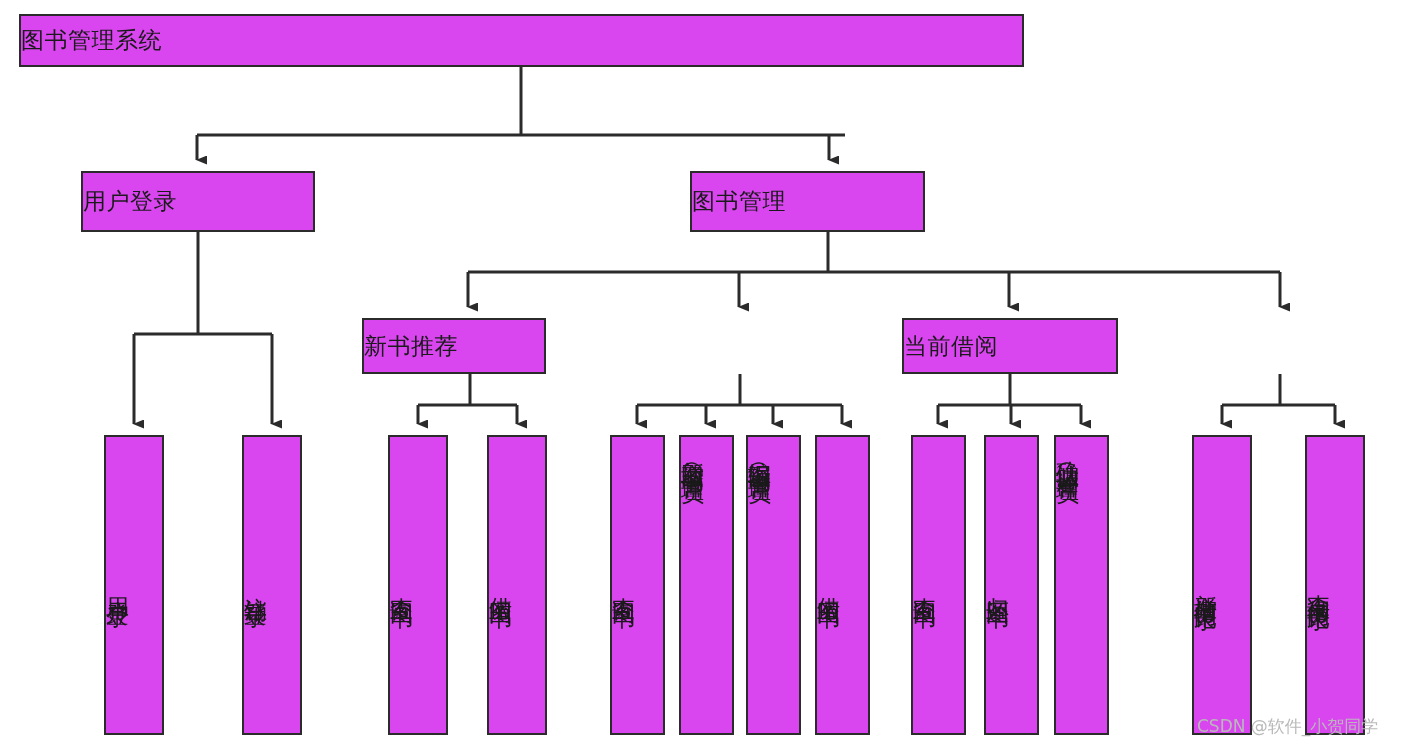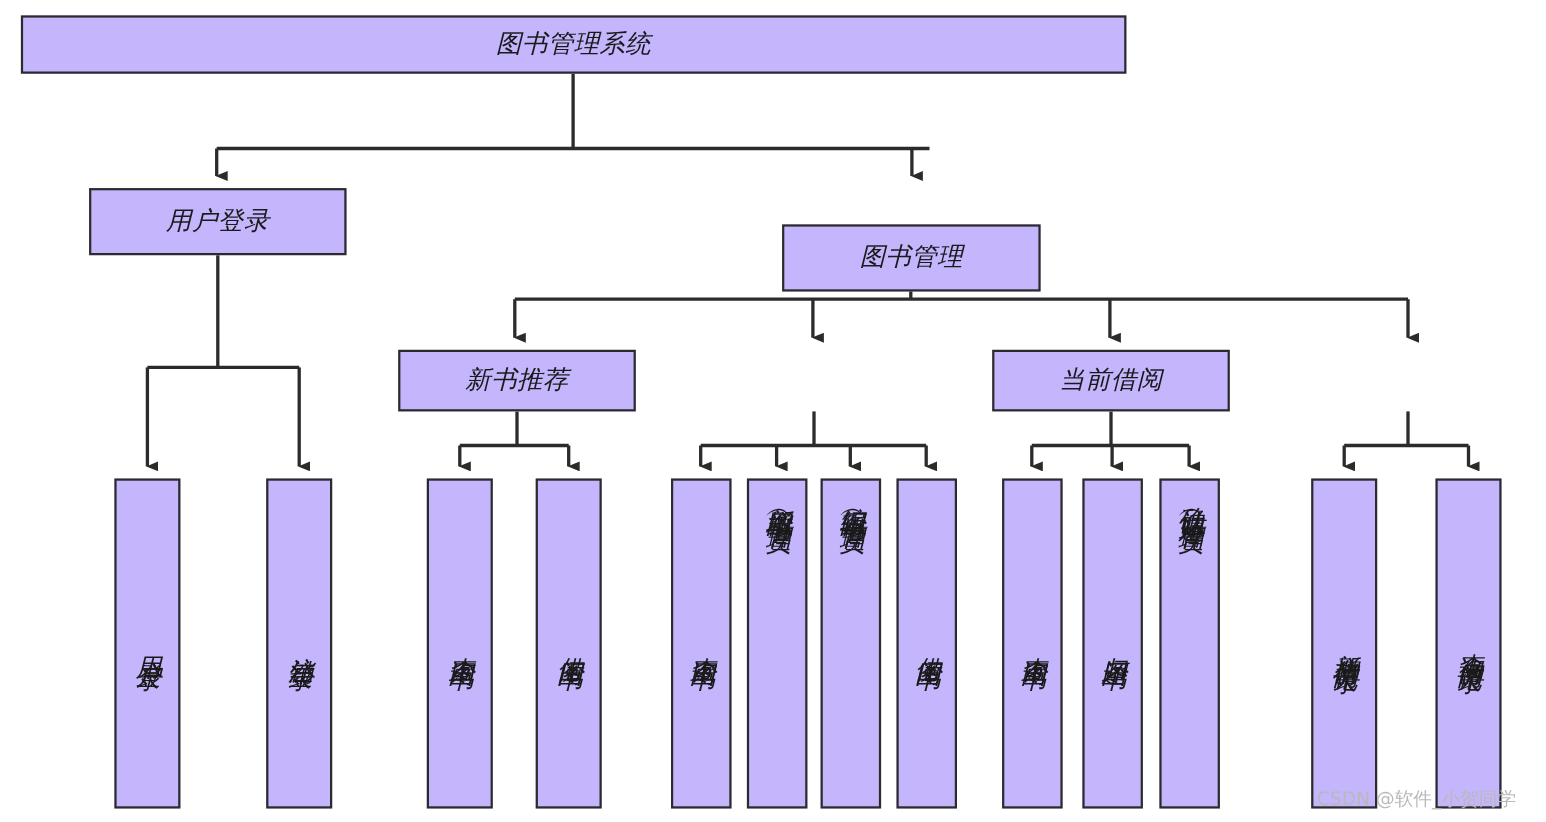--- a/index.html
+++ b/index.html
@@ -22,27 +22,26 @@
     position: absolute;
     left: 0;
     top: 0;
     width: 1405px;
     height: 747px;
     pointer-events: none;
   }
   .node {
     position: absolute;
     box-sizing: border-box;
-    background: #c4b5fd;
+    background: #d946ef;
     border: 2px solid #2b2b2b;
     display: flex;
     align-items: center;
-    justify-content: center;
+    justify-content: flex-start;
     z-index: 2;
-    font-style: italic;
   }
   .node .lbl {
     color: #1a1a1a;
     text-align: center;
     line-height: 1.14;
     white-space: pre;
   }
   
   .node.h .lbl {
     font-size: 23px;
@@ -133,25 +132,25 @@
     </g>
   </svg>
 
   <div class="node root h" style="left:19px; top:14px; width:1005px; height:53px;">
     <span class="lbl">图书管理系统</span>
   </div>
 
   <div class="node h" style="left:81px; top:171px; width:234px; height:61px;">
     <span class="lbl">用户登录</span>
   </div>
-  <div class="node h" style="left:711px; top:171px; width:235px; height:61px;margin-top:33px;">
+  <div class="node h" style="left:690px; top:171px; width:235px; height:61px;">
     <span class="lbl">图书管理</span>
   </div>
 
-  <div class="node h" style="left:362px; top:318px; width:216px; height:56px;">
+  <div class="node h" style="left:362px; top:318px; width:184px; height:56px;">
     <span class="lbl">新书推荐</span>
   </div>
   <div class="node h" style="left:902px; top:318px; width:216px; height:56px;">
     <span class="lbl">当前借阅</span>
   </div>
 
   <div class="node v center" style="left:104px; top:435px; width:60px; height:300px;">
     <span class="lbl">用户登录</span>
   </div>
   <div class="node v center" style="left:242px; top:435px; width:60px; height:300px;">

